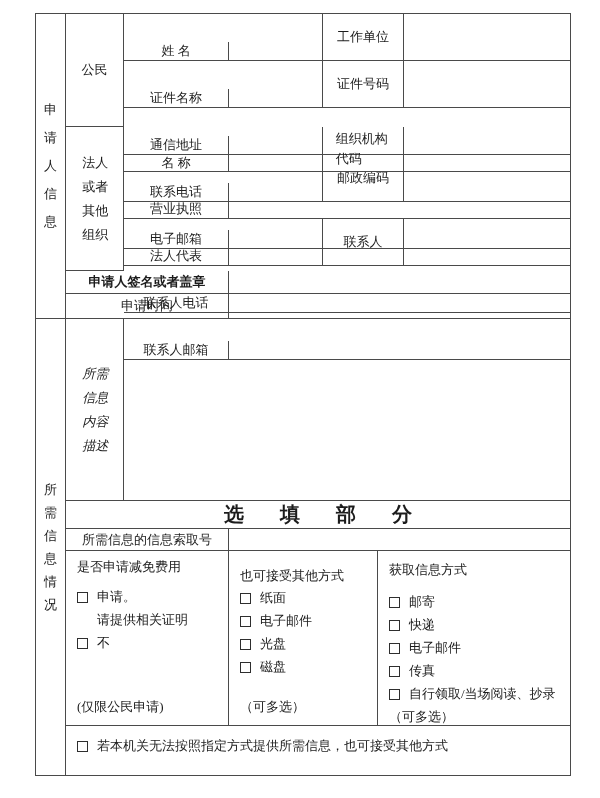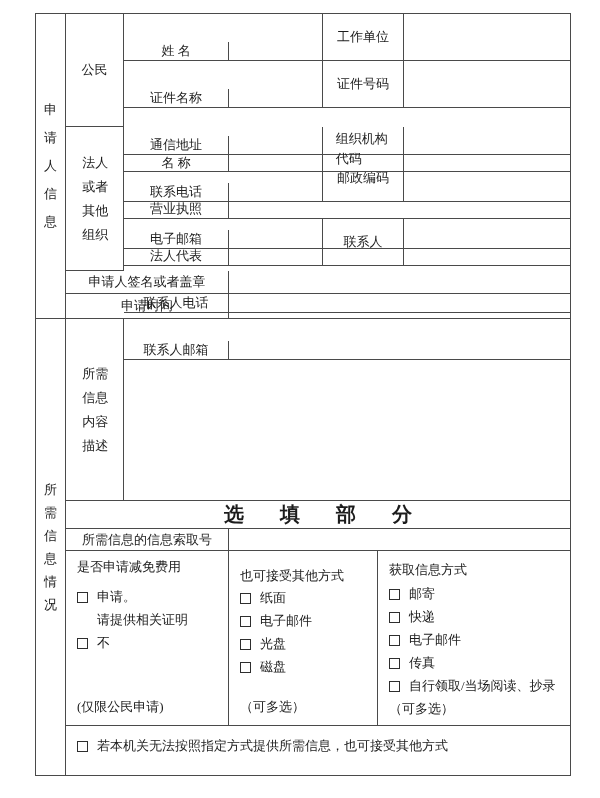--- a/index.html
+++ b/index.html
@@ -30,22 +30,22 @@
   .grp { width: 58px; flex-shrink: 0; }
   .wrap2 { width: 2.1em; word-break: break-all; text-align: right; line-height: 24px; }
   .rows { flex: 1; display: flex; flex-direction: column; }
   .row { display: flex; flex: 1; }
   .lab105 { width: 105px; flex-shrink: 0; margin-top: 28px; }
   .val94  { width: 94px;  flex-shrink: 0; }
   .lab81  { width: 81px;  flex-shrink: 0; }
   .lab163 { width: 163px; flex-shrink: 0; }
   .fill { flex: 1; }
   .h113 { height: 113px; } .h144 { height: 144px; } .h45 { height: 45px; flex: none; }
-  .h23 { height: 23px; flex: none; } .h25 { height: 25px; flex: none; }
-  .h182 { height: 182px; flex: none; } .h28 { height: 28px; flex: none; }
+  .h23 { height: 23px; flex: none; font-weight: bold; } .h25 { height: 25px; flex: none; }
+  .h182 { height: 182px; flex: none; font-style: italic; } .h28 { height: 28px; flex: none; }
   .h22 { height: 22px; flex: none; } .h175 { height: 175px; flex: none; }
   .wrap4 { width: 4.2em; word-break: break-all; text-align: left; line-height: 20px; }
   .optional-title { font-weight: bold; font-size: 20px; letter-spacing: 8px; text-indent: 8px; }
   .optcol { display: flex; flex-direction: column; align-items: flex-start; text-align: left;
             padding: 11px 6px 10px 11px; }
   .colA { width: 163px; flex-shrink: 0; }
   .colB { width: 149px; flex-shrink: 0; }
   .colC { flex: 1; }
   .opt { display: flex; align-items: center; line-height: 16px; margin-bottom: 7px; }
   .cbx { width: 11px; height: 11px; border: 1px solid #2e2e2e; margin-right: 9px;
@@ -199,21 +199,21 @@
           <span>光盘</span>
         </div>
         <div class="opt">
           <span class="cbx"></span>
           <span>磁盘</span>
         </div>
         <div class="note-auto">（可多选）</div>
       </div>
 
       <div class="optcol colC bb">
-        <div class="opt-title" style="margin-bottom:8px;">获取信息方式</div>
+        <div class="opt-title" style="margin-bottom:16px;">获取信息方式</div>
         <div class="opt">
           <span class="cbx"></span>
           <span>邮寄</span>
         </div>
         <div class="opt">
           <span class="cbx"></span>
           <span>快递</span>
         </div>
         <div class="opt">
           <span class="cbx"></span>

